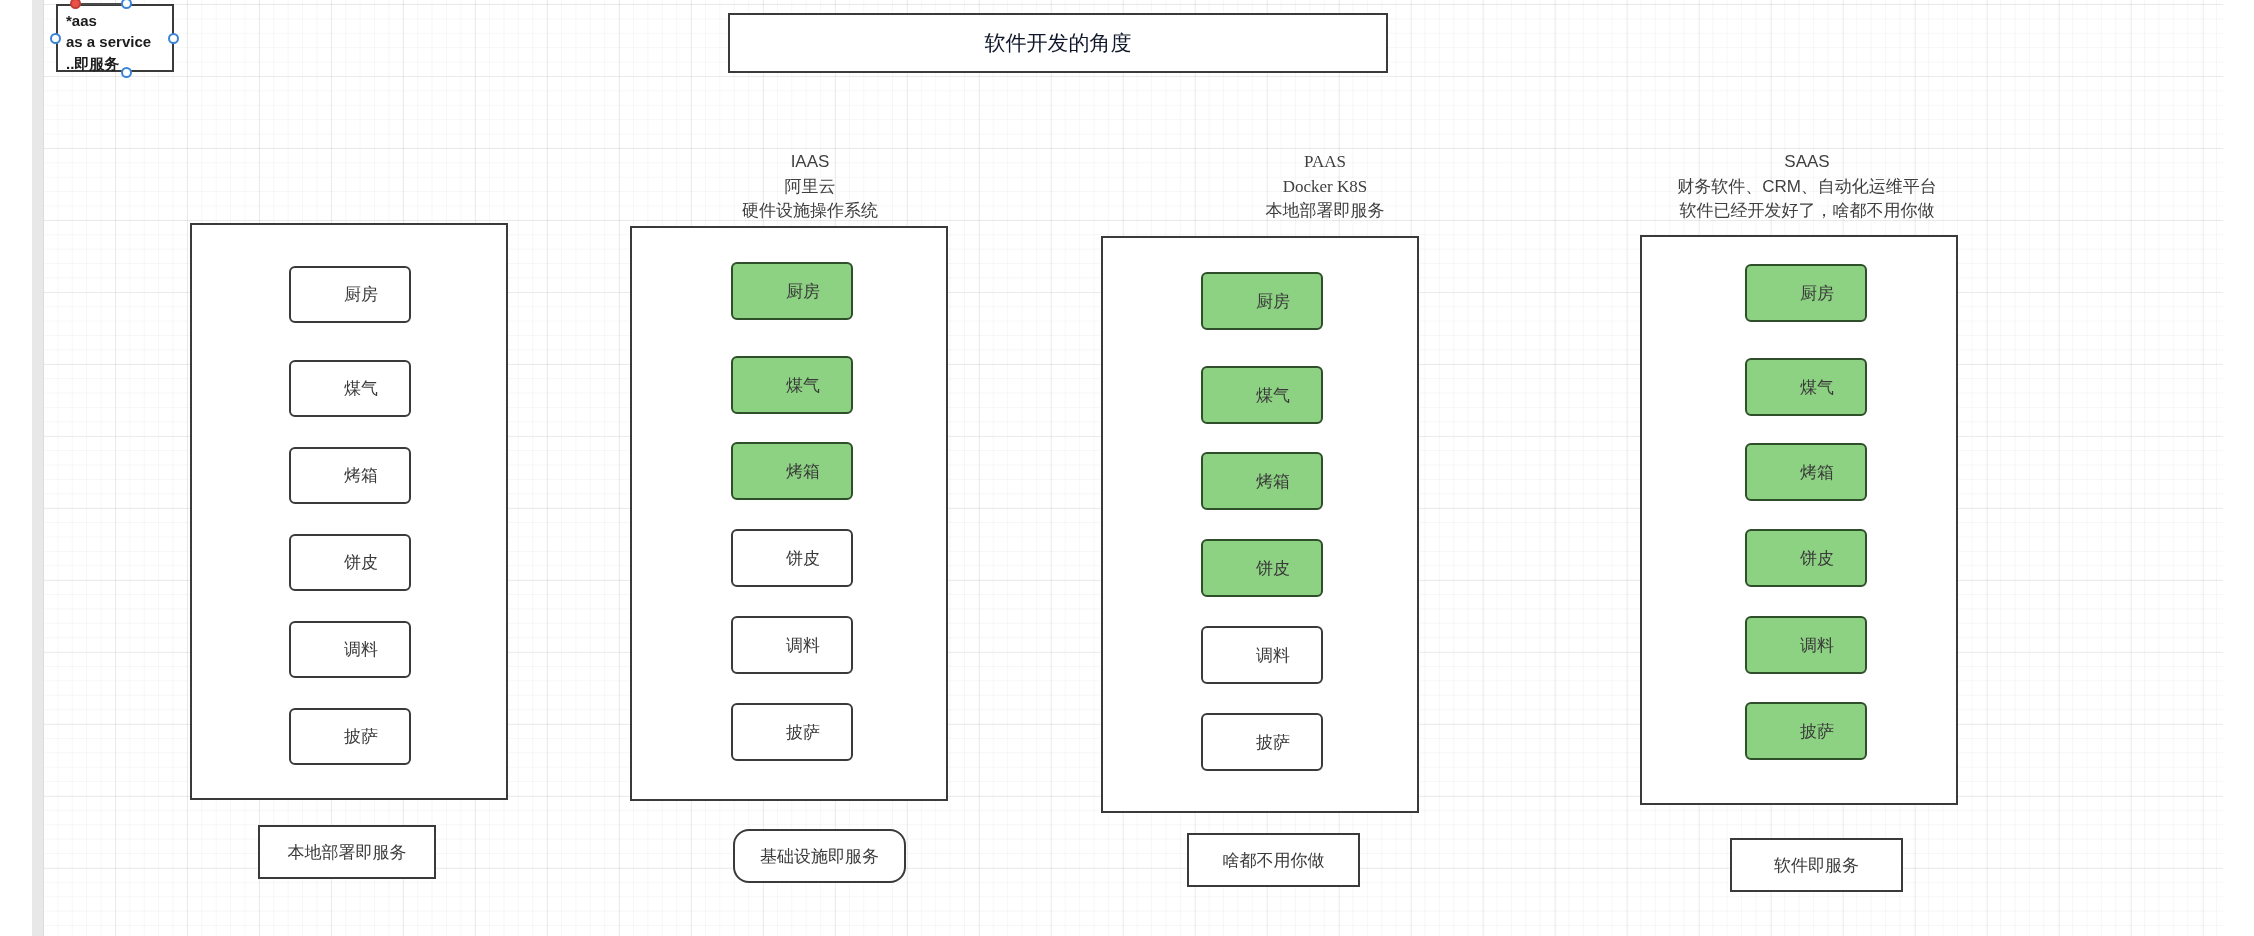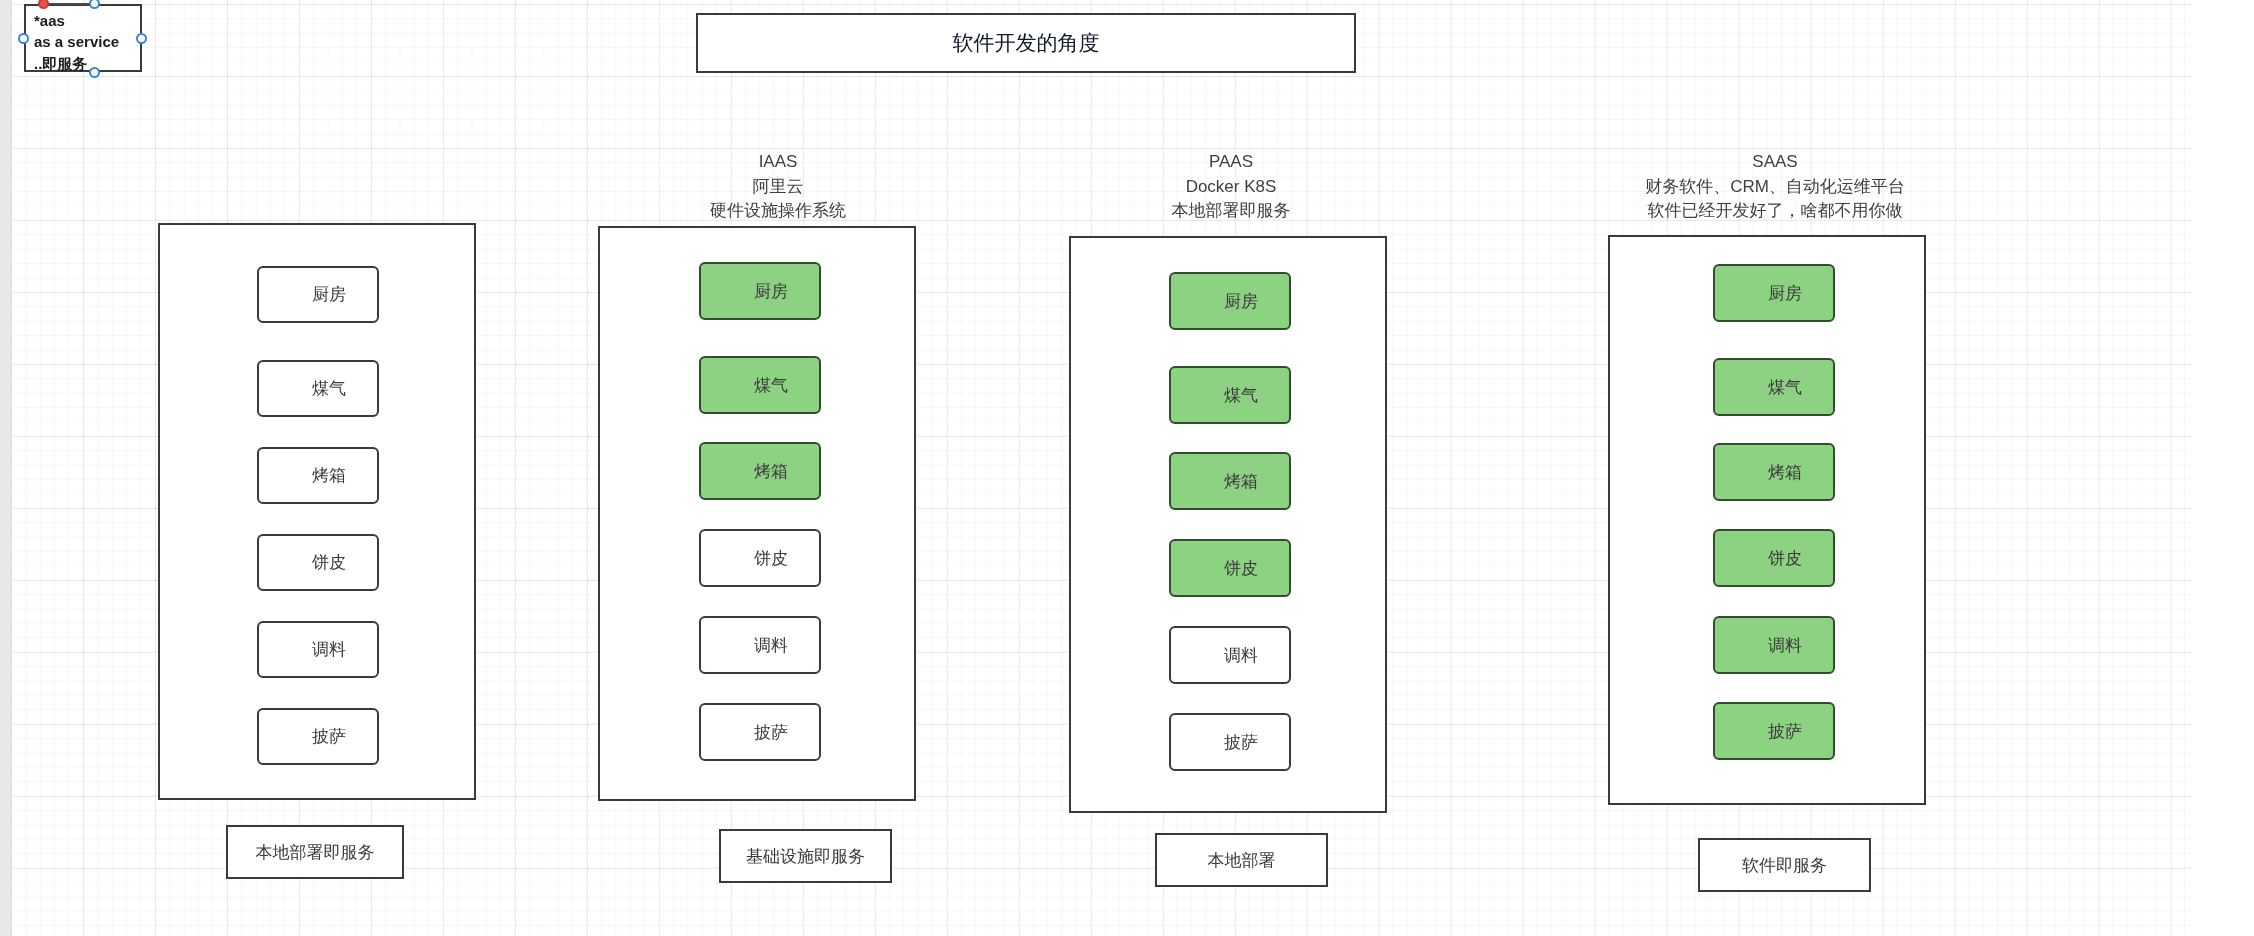--- a/index.html
+++ b/index.html
@@ -22,20 +22,21 @@
       linear-gradient(to right, rgba(0,0,0,0.055) 1px, transparent 1px),
       linear-gradient(to bottom, rgba(0,0,0,0.055) 1px, transparent 1px),
       linear-gradient(to right, rgba(0,0,0,0.030) 1px, transparent 1px),
       linear-gradient(to bottom, rgba(0,0,0,0.030) 1px, transparent 1px);
     background-size:
       72px 72px,
       72px 72px,
       14.4px 14.4px,
       14.4px 14.4px;
     background-position: 11px 4px, 11px 4px, 11px 4px, 11px 4px;
+    margin-left: 32px;
   }
 
   
   #left-gutter {
     position: absolute;
     left: 0;
     top: 0;
     width: 11px;
     height: 936px;
     background: #e8e8e8;
@@ -218,25 +219,25 @@
     <div class="stack-item" style="left:99px; top:301px; width:122px; height:58px;">
         <span>饼皮</span>
       </div>
     <div class="stack-item" style="left:99px; top:388px; width:122px; height:58px;">
         <span>调料</span>
       </div>
     <div class="stack-item" style="left:99px; top:475px; width:122px; height:58px;">
         <span>披萨</span>
       </div>
   </div>
-  <div class="foot-box" style="left:719px; top:829px; width:173px; height:54px;">
+  <div class="foot-box" style="left:701px; top:829px; width:173px; height:54px;border-radius:16px;">
     <span>基础设施即服务</span>
   </div>
 
-  <div class="col-caption" style="left:1061px; top:150px; width:340px;">
+  <div class="col-caption" style="left:1123px; top:150px; width:340px;font-family:Liberation Serif, serif;">
     <div>PAAS</div>
     <div>Docker K8S</div>
     <div>本地部署即服务</div>
   </div>
   <div class="col-container" style="left:1069px; top:236px; width:318px; height:577px;">
     <div class="stack-item green" style="left:98px; top:34px; width:122px; height:58px;">
         <span>厨房</span>
       </div>
     <div class="stack-item green" style="left:98px; top:128px; width:122px; height:58px;">
         <span>煤气</span>
@@ -248,21 +249,21 @@
         <span>饼皮</span>
       </div>
     <div class="stack-item" style="left:98px; top:388px; width:122px; height:58px;">
         <span>调料</span>
       </div>
     <div class="stack-item" style="left:98px; top:475px; width:122px; height:58px;">
         <span>披萨</span>
       </div>
   </div>
   <div class="foot-box" style="left:1155px; top:833px; width:173px; height:54px;">
-    <span>本地部署</span>
+    <span>啥都不用你做</span>
   </div>
 
   <div class="col-caption" style="left:1605px; top:150px; width:340px;">
     <div>SAAS</div>
     <div>财务软件、CRM、自动化运维平台</div>
     <div>软件已经开发好了，啥都不用你做</div>
   </div>
   <div class="col-container" style="left:1608px; top:235px; width:318px; height:570px;">
     <div class="stack-item green" style="left:103px; top:27px; width:122px; height:58px;">
         <span>厨房</span>

